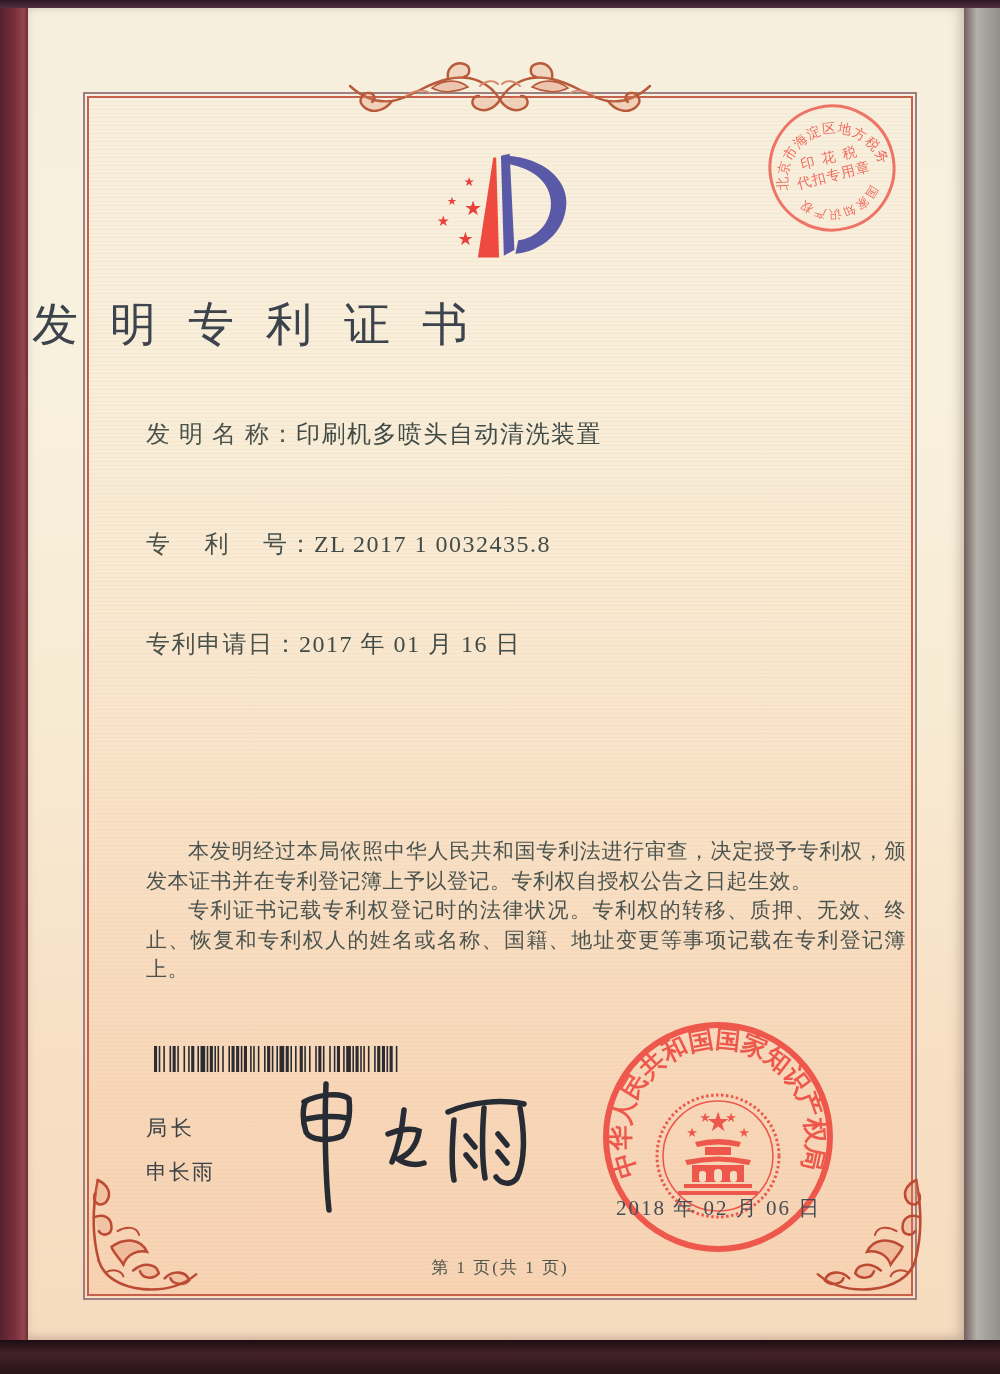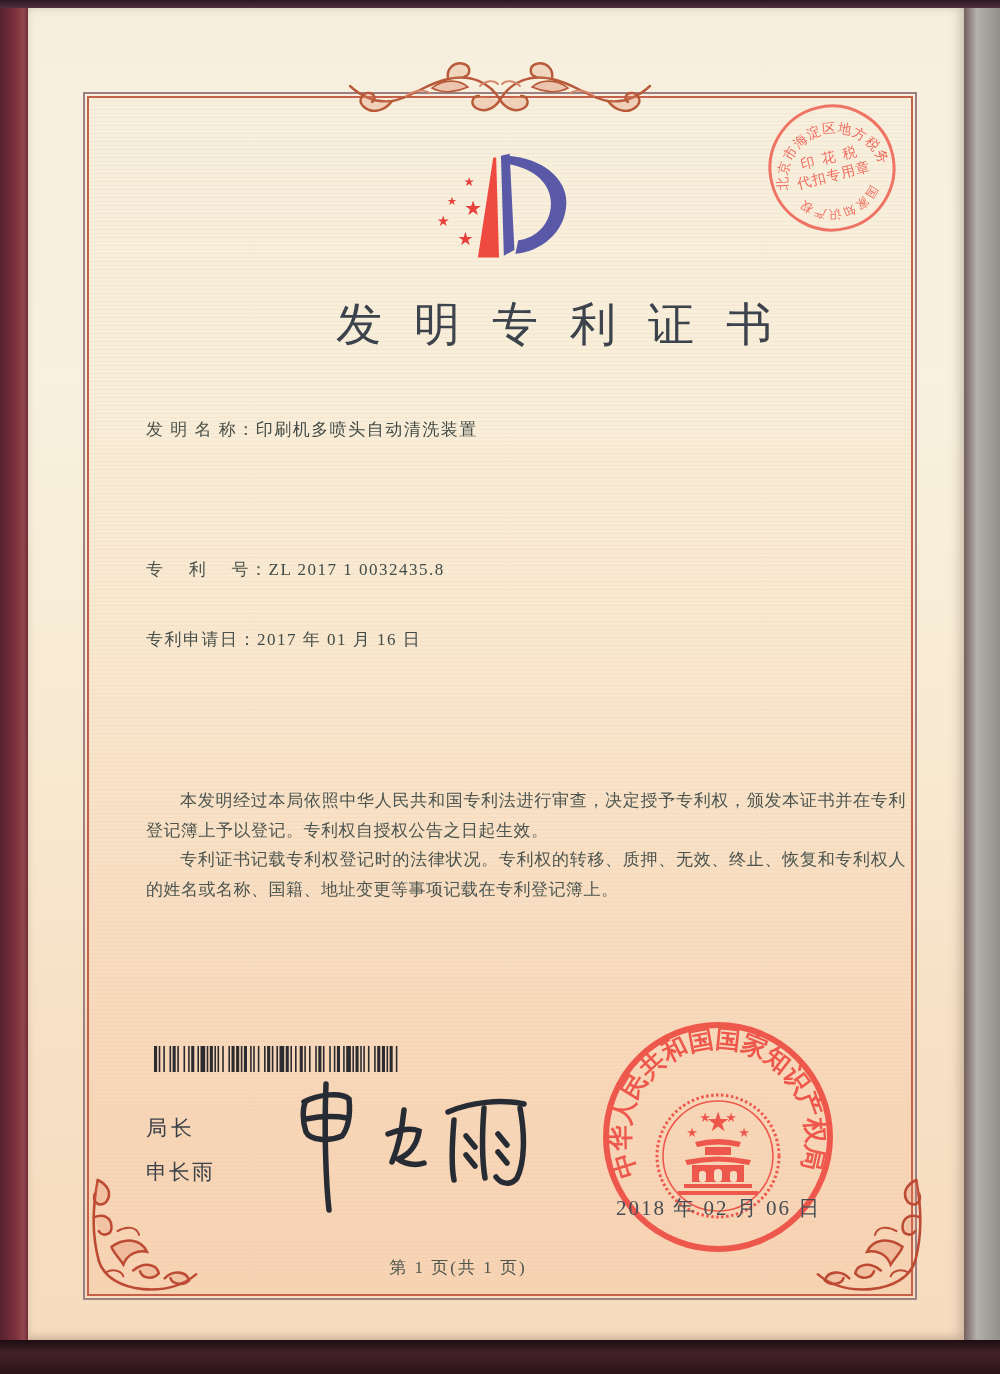--- a/index.html
+++ b/index.html
@@ -21,32 +21,32 @@
   
   .frame{position:absolute;left:83px;top:92px;width:830px;height:1204px;
          border:2px solid #9b7f82;}
   .frame-inner{position:absolute;inset:2px;border:2px solid #c7614b;}
   .frame-texture{position:absolute;inset:4px;
          background:
            linear-gradient(180deg,rgba(250,240,222,0) 0%,rgba(250,206,170,.14) 45%,rgba(247,193,156,.34) 100%),
            repeating-linear-gradient(0deg,rgba(230,158,118,.10) 0 1px,rgba(255,255,255,0) 1px 4px);}
   .txt{position:absolute;white-space:pre;}
   .cert-no{left:118px;top:160px;font-size:20px;letter-spacing:3px;color:#5b6168;}
-  .title{left:0;top:294px;width:804px;text-align:right;font-size:46px;
-         letter-spacing:32px;padding-left:51px;box-sizing:border-box;color:#3c434c;white-space:pre;}
-  .field{position:absolute;left:146px;font-size:17px;letter-spacing:1.5px;color:#49514b;}
+  .title{left:0;top:294px;width:804px;text-align:left;font-size:46px;
+         letter-spacing:32px;padding-left:32px;box-sizing:border-box;color:#3c434c;white-space:pre;}
+  .field{position:absolute;left:146px;font-size:24px;letter-spacing:1.5px;color:#49514b;}
   .field .val{color:#404b47;}
-  .f0{top:418px}.f1{top:488px}.f2{top:558px}.f3{top:628px}.f4{top:698px}.f5{top:766px}
-  .body-text{position:absolute;left:146px;top:786px;width:760px;font-size:17px;
+  .f0{top:418px}.f1{top:488px}.f2{top:528px}.f3{top:628px}.f4{top:698px}.f5{top:766px}
+  .body-text{position:absolute;left:146px;top:837px;width:760px;font-size:21px;
          line-height:29.5px;color:#4b544f;text-align:justify;letter-spacing:.5px;}
   .body-text p{margin:0;text-indent:2em;}
   .signer-title{left:146px;top:1114px;font-size:21px;color:#3b4147;letter-spacing:4px;}
   .signer-name{left:146px;top:1158px;font-size:21px;color:#3b4147;letter-spacing:2px;}
   .seal-date{left:616px;top:1194px;font-size:21px;color:#474d55;letter-spacing:2px;z-index:6;}
-  .footer{left:0;top:1256px;width:916px;text-align:center;font-size:17px;
+  .footer{left:0;top:1256px;width:1000px;text-align:center;font-size:17px;
           color:#4e554d;letter-spacing:2px;white-space:pre;}
   .abs{position:absolute;}
   .tax-stamp{left:764px;top:100px;transform:rotate(-14deg);opacity:.92;z-index:5;}
   .main-seal{left:599px;top:1018px;opacity:.94;z-index:5;}
   .signature{left:286px;top:1072px;z-index:4;}
   .barcode{left:154px;top:1046px;}
   .logo{left:420px;top:148px;}
   .top-orn{left:340px;top:56px;}
   .fl-bl{left:84px;top:1178px;}
   .fl-br{left:812px;top:1178px;transform:scaleX(-1);}

